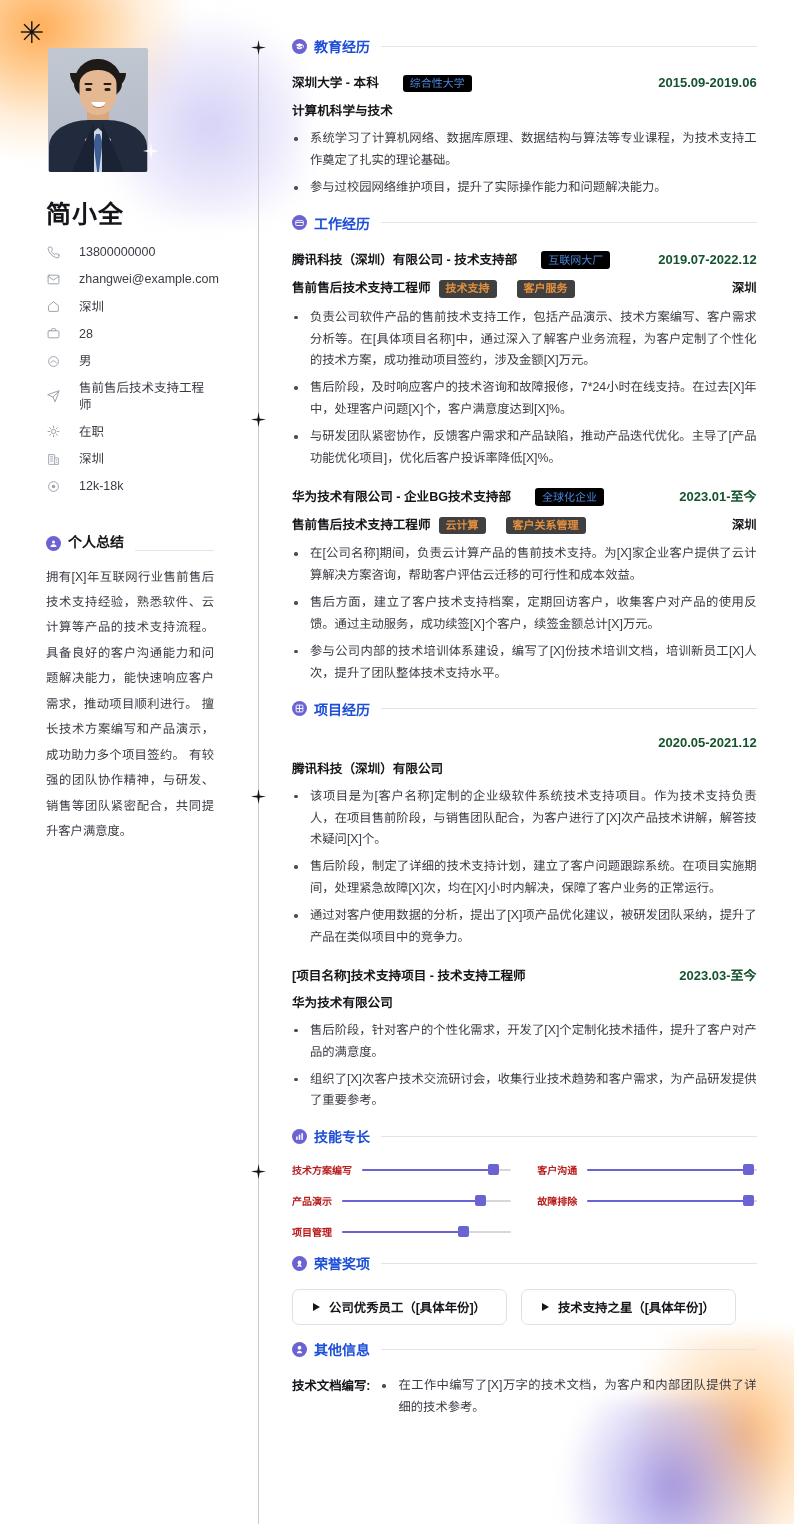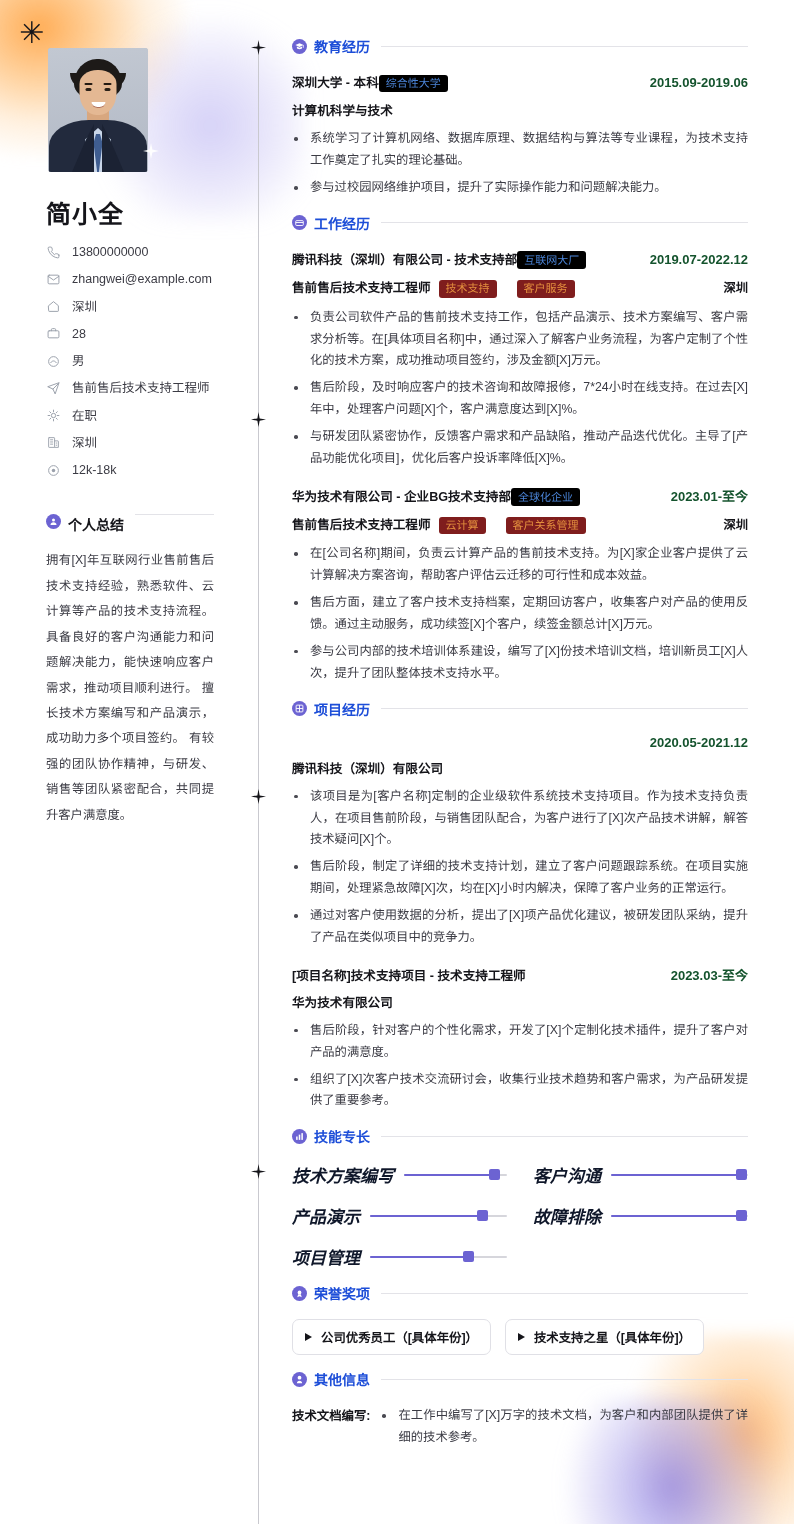--- a/index.html
+++ b/index.html
@@ -156,38 +156,38 @@
     font-weight: 700;
     color: #15151a;
     letter-spacing: 1px;
     margin: 22px 0 14px 0;
   }
 
   .contact-list { list-style: none; }
   .contact-item {
     display: flex;
     align-items: center;
-    gap: 12px;
+    gap: 19px;
     margin-bottom: 11px;
     font-size: 12.5px;
     color: #3b3b44;
     line-height: 1.3;
   }
   .contact-item .ic {
     flex: 0 0 14px;
     width: 14px; height: 14px;
     display: flex; align-items: center; justify-content: center;
     color: #9aa0ab;
   }
   .contact-item .ic svg { display: block; }
 
   .side-section { margin-top: 36px; }
   .side-head {
     display: flex;
-    align-items: flex-start;
+    align-items: flex-end;
     gap: 7px;
     margin-bottom: 14px;
   }
   .side-head .badge {
     width: 15px; height: 15px; border-radius: 50%;
     background: #6c63d2;
     display: flex; align-items: center; justify-content: center;
     flex: 0 0 15px;
   }
   .side-head .badge svg { display: block; }
@@ -242,21 +242,21 @@
     display: flex; align-items: center; justify-content: center;
     flex: 0 0 15px;
   }
   .sec-head .badge svg { display: block; }
   .sec-head .htxt { font-size: 14px; font-weight: 700; color: #1d4ed8; white-space: nowrap; }
   .sec-head .hline { flex: 1 1 auto; height: 1px; background: #e3e3e8; margin-left: 4px; }
 
   .entry { margin-bottom: 16px; }
   .entry:last-child { margin-bottom: 4px; }
   .row1 {
-    display: flex; align-items: baseline; gap: 0;
+    display: flex; align-items: baseline; gap: 24px;
     margin-bottom: 8px;
   }
   .row1 .title {
     font-size: 12.6px; font-weight: 700; color: #15151a; white-space: nowrap;
   }
   .row1 .spacer { flex: 1 1 auto; }
   .row1 .date {
     font-size: 13px; font-weight: 700; color: #14532d; white-space: nowrap;
   }
   .row2 {
@@ -273,21 +273,21 @@
   .tag {
     display: inline-block;
     font-size: 11px;
     font-weight: 400;
     padding: 1.5px 7px;
     border-radius: 3px;
     white-space: nowrap;
     line-height: 1.35;
   }
   .tag-blue { background: #000000; color: #4a83d6; }
-  .tag-orange { background: #7f1d1d; color: #e38f3e; }
+  .tag-orange { background: #404040; color: #e38f3e; font-weight: bold; }
   .tag-gap { margin-left: 12px; }
 
   ul.bullets { list-style: none; }
   ul.bullets li {
     position: relative;
     padding-left: 18px;
     font-size: 12.3px;
     line-height: 1.78;
     color: #3b3b44;
     margin-bottom: 5px;
@@ -307,22 +307,22 @@
     display: grid;
     grid-template-columns: 1fr 1fr;
     column-gap: 26px;
     row-gap: 16px;
     margin-bottom: 8px;
   }
   .skill {
     display: flex; align-items: center; gap: 10px;
   }
   .skill .sname {
-    font-size: 17px; font-weight: 700; color: #0f172a;
-    white-space: nowrap; flex: 0 0 auto; font-style: italic;
+    font-size: 10px; font-weight: 700; color: #b91c1c;
+    white-space: nowrap; flex: 0 0 auto;
   }
   .skill .track {
     position: relative;
     flex: 1 1 auto;
     height: 2px;
     background: #d6d6dc;
     border-radius: 2px;
   }
   .skill .fill {
     position: absolute; left: 0; top: 0; height: 2px;
@@ -334,21 +334,21 @@
     margin-top: -5.5px; margin-left: -5.5px;
     background: #6c63d2; border-radius: 2px;
   }
 
   
   .awards-row { display: flex; gap: 14px; margin-bottom: 6px; }
   .award-chip {
     display: flex; align-items: center; gap: 9px;
     border: 1px solid #e0e0e6;
     border-radius: 7px;
-    padding: 8px 12px;
+    padding: 8px 20px;
     background: #fff;
     font-size: 12.4px;
     font-weight: 700;
     color: #15151a;
     white-space: nowrap;
   }
   .award-chip .tri {
     width: 0; height: 0;
     border-left: 7px solid #15151a;
     border-top: 4.5px solid transparent;

